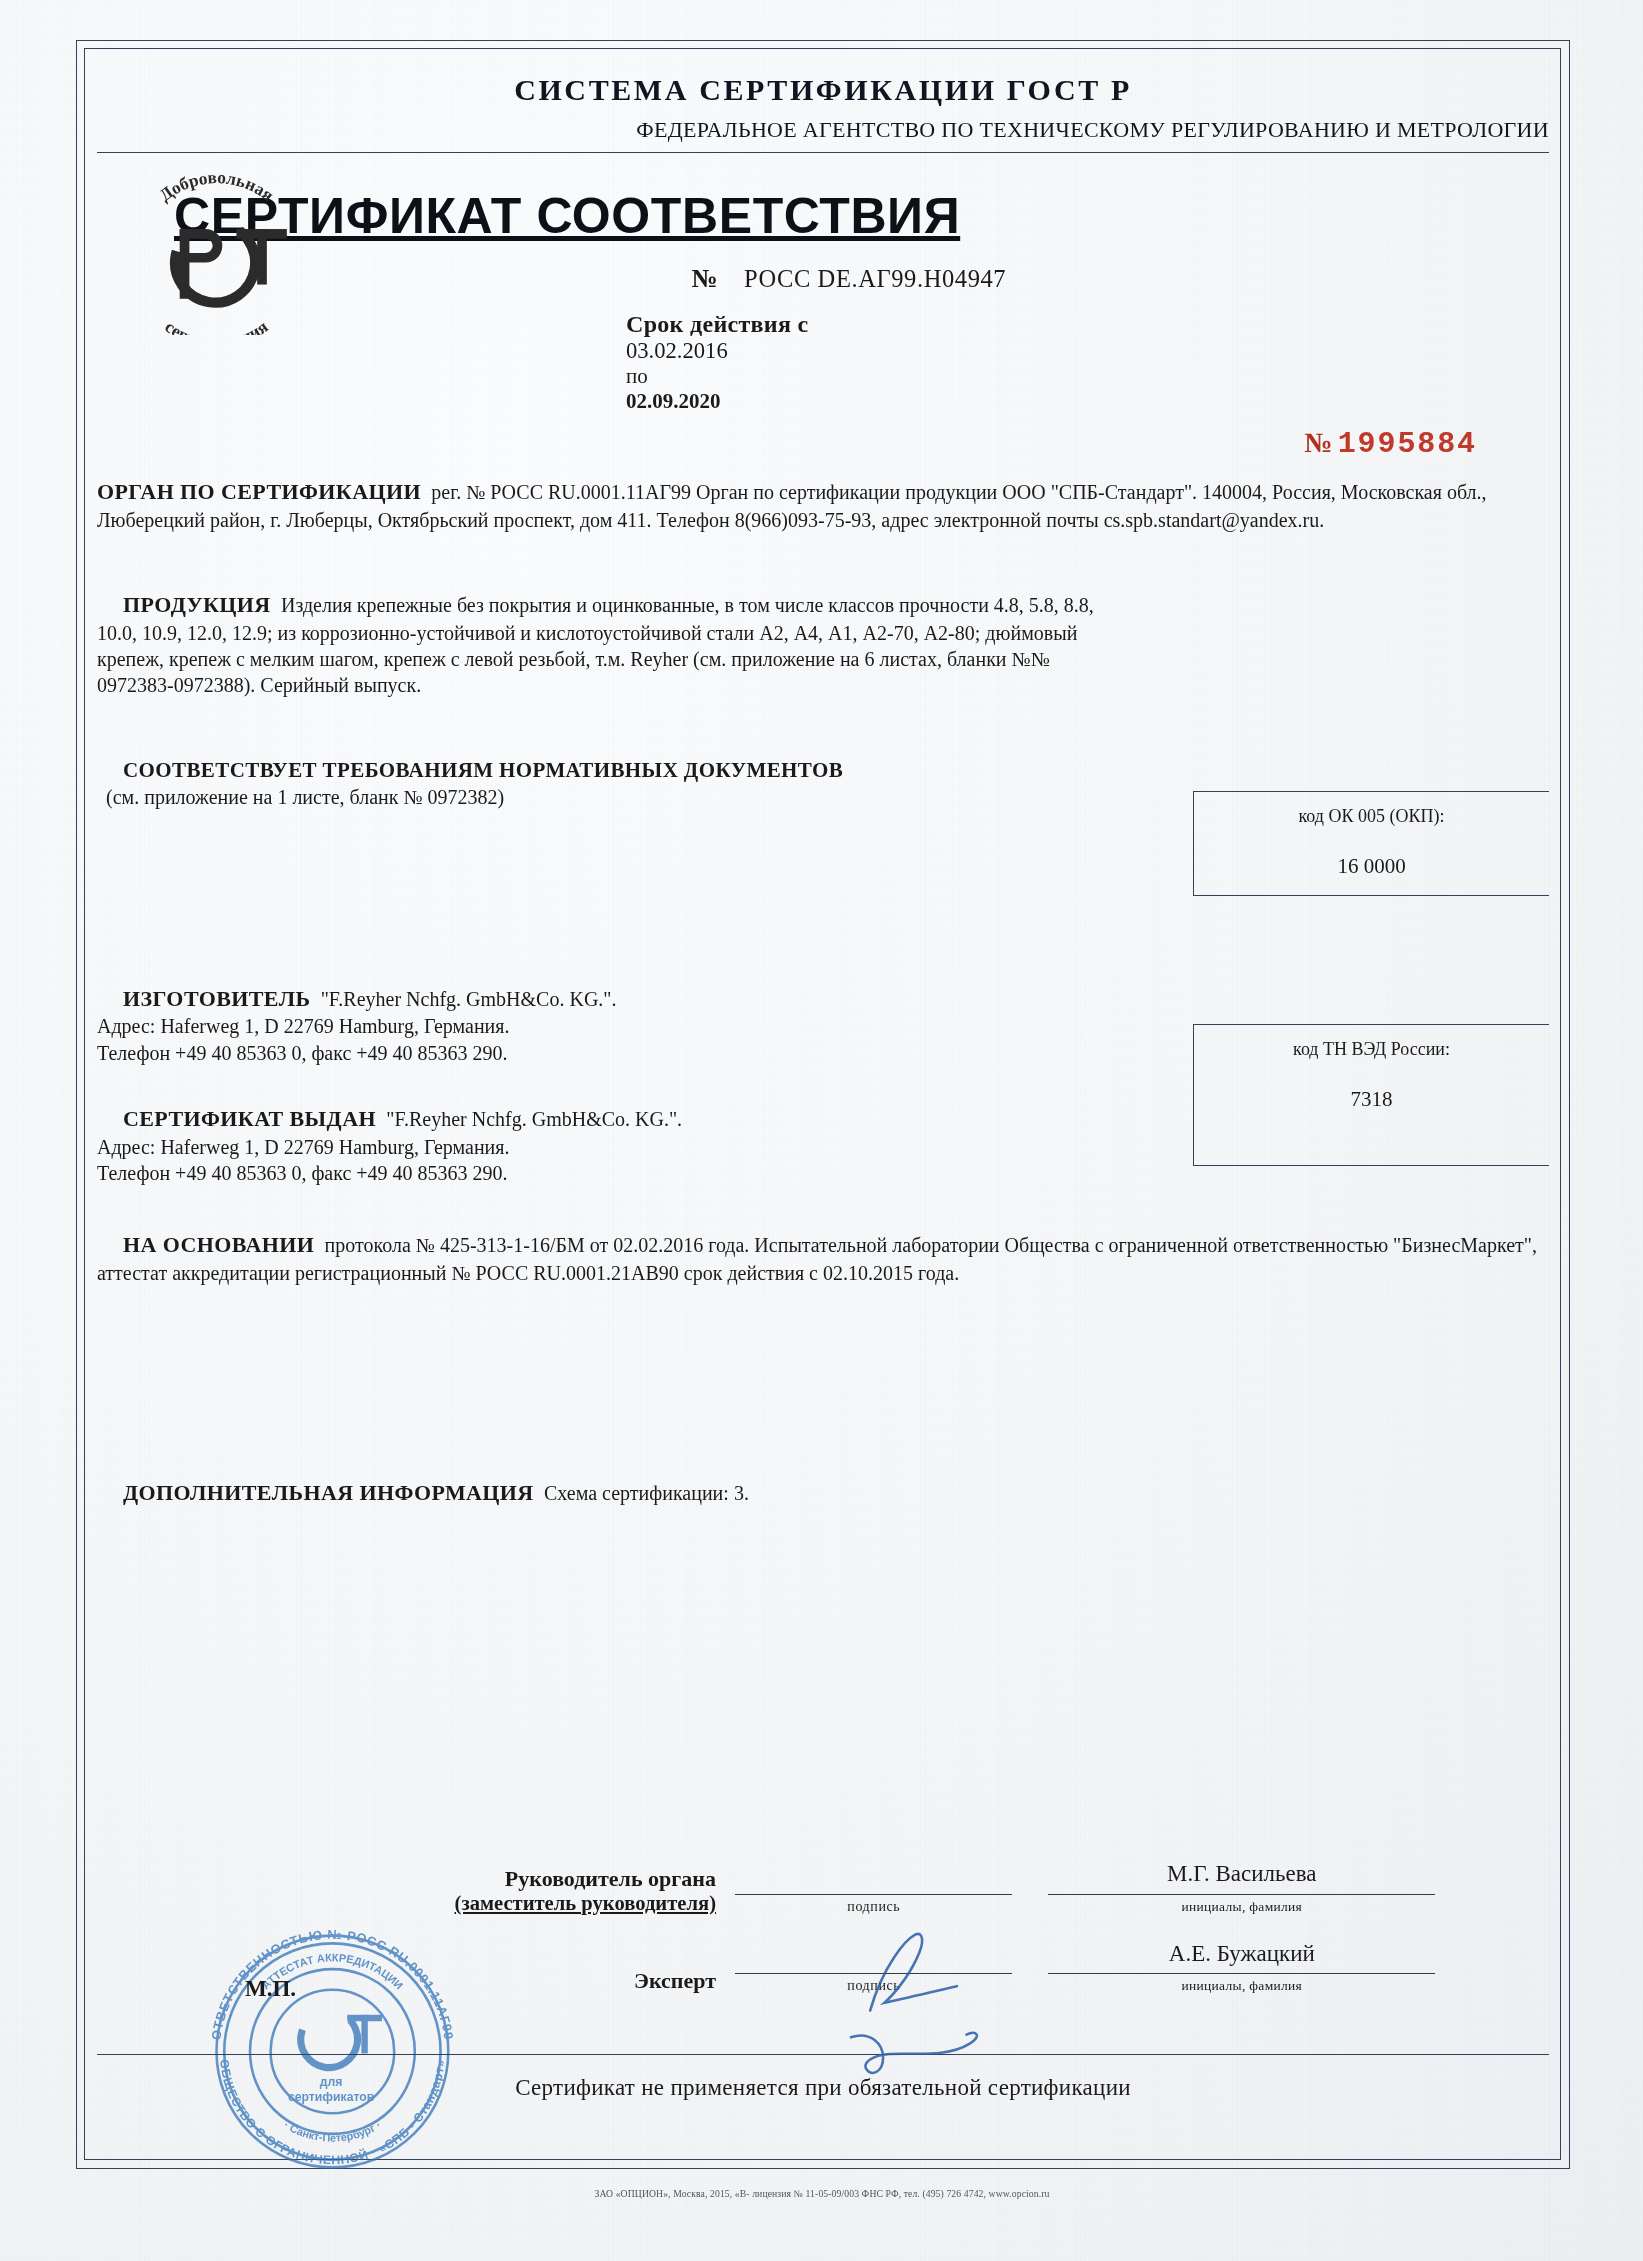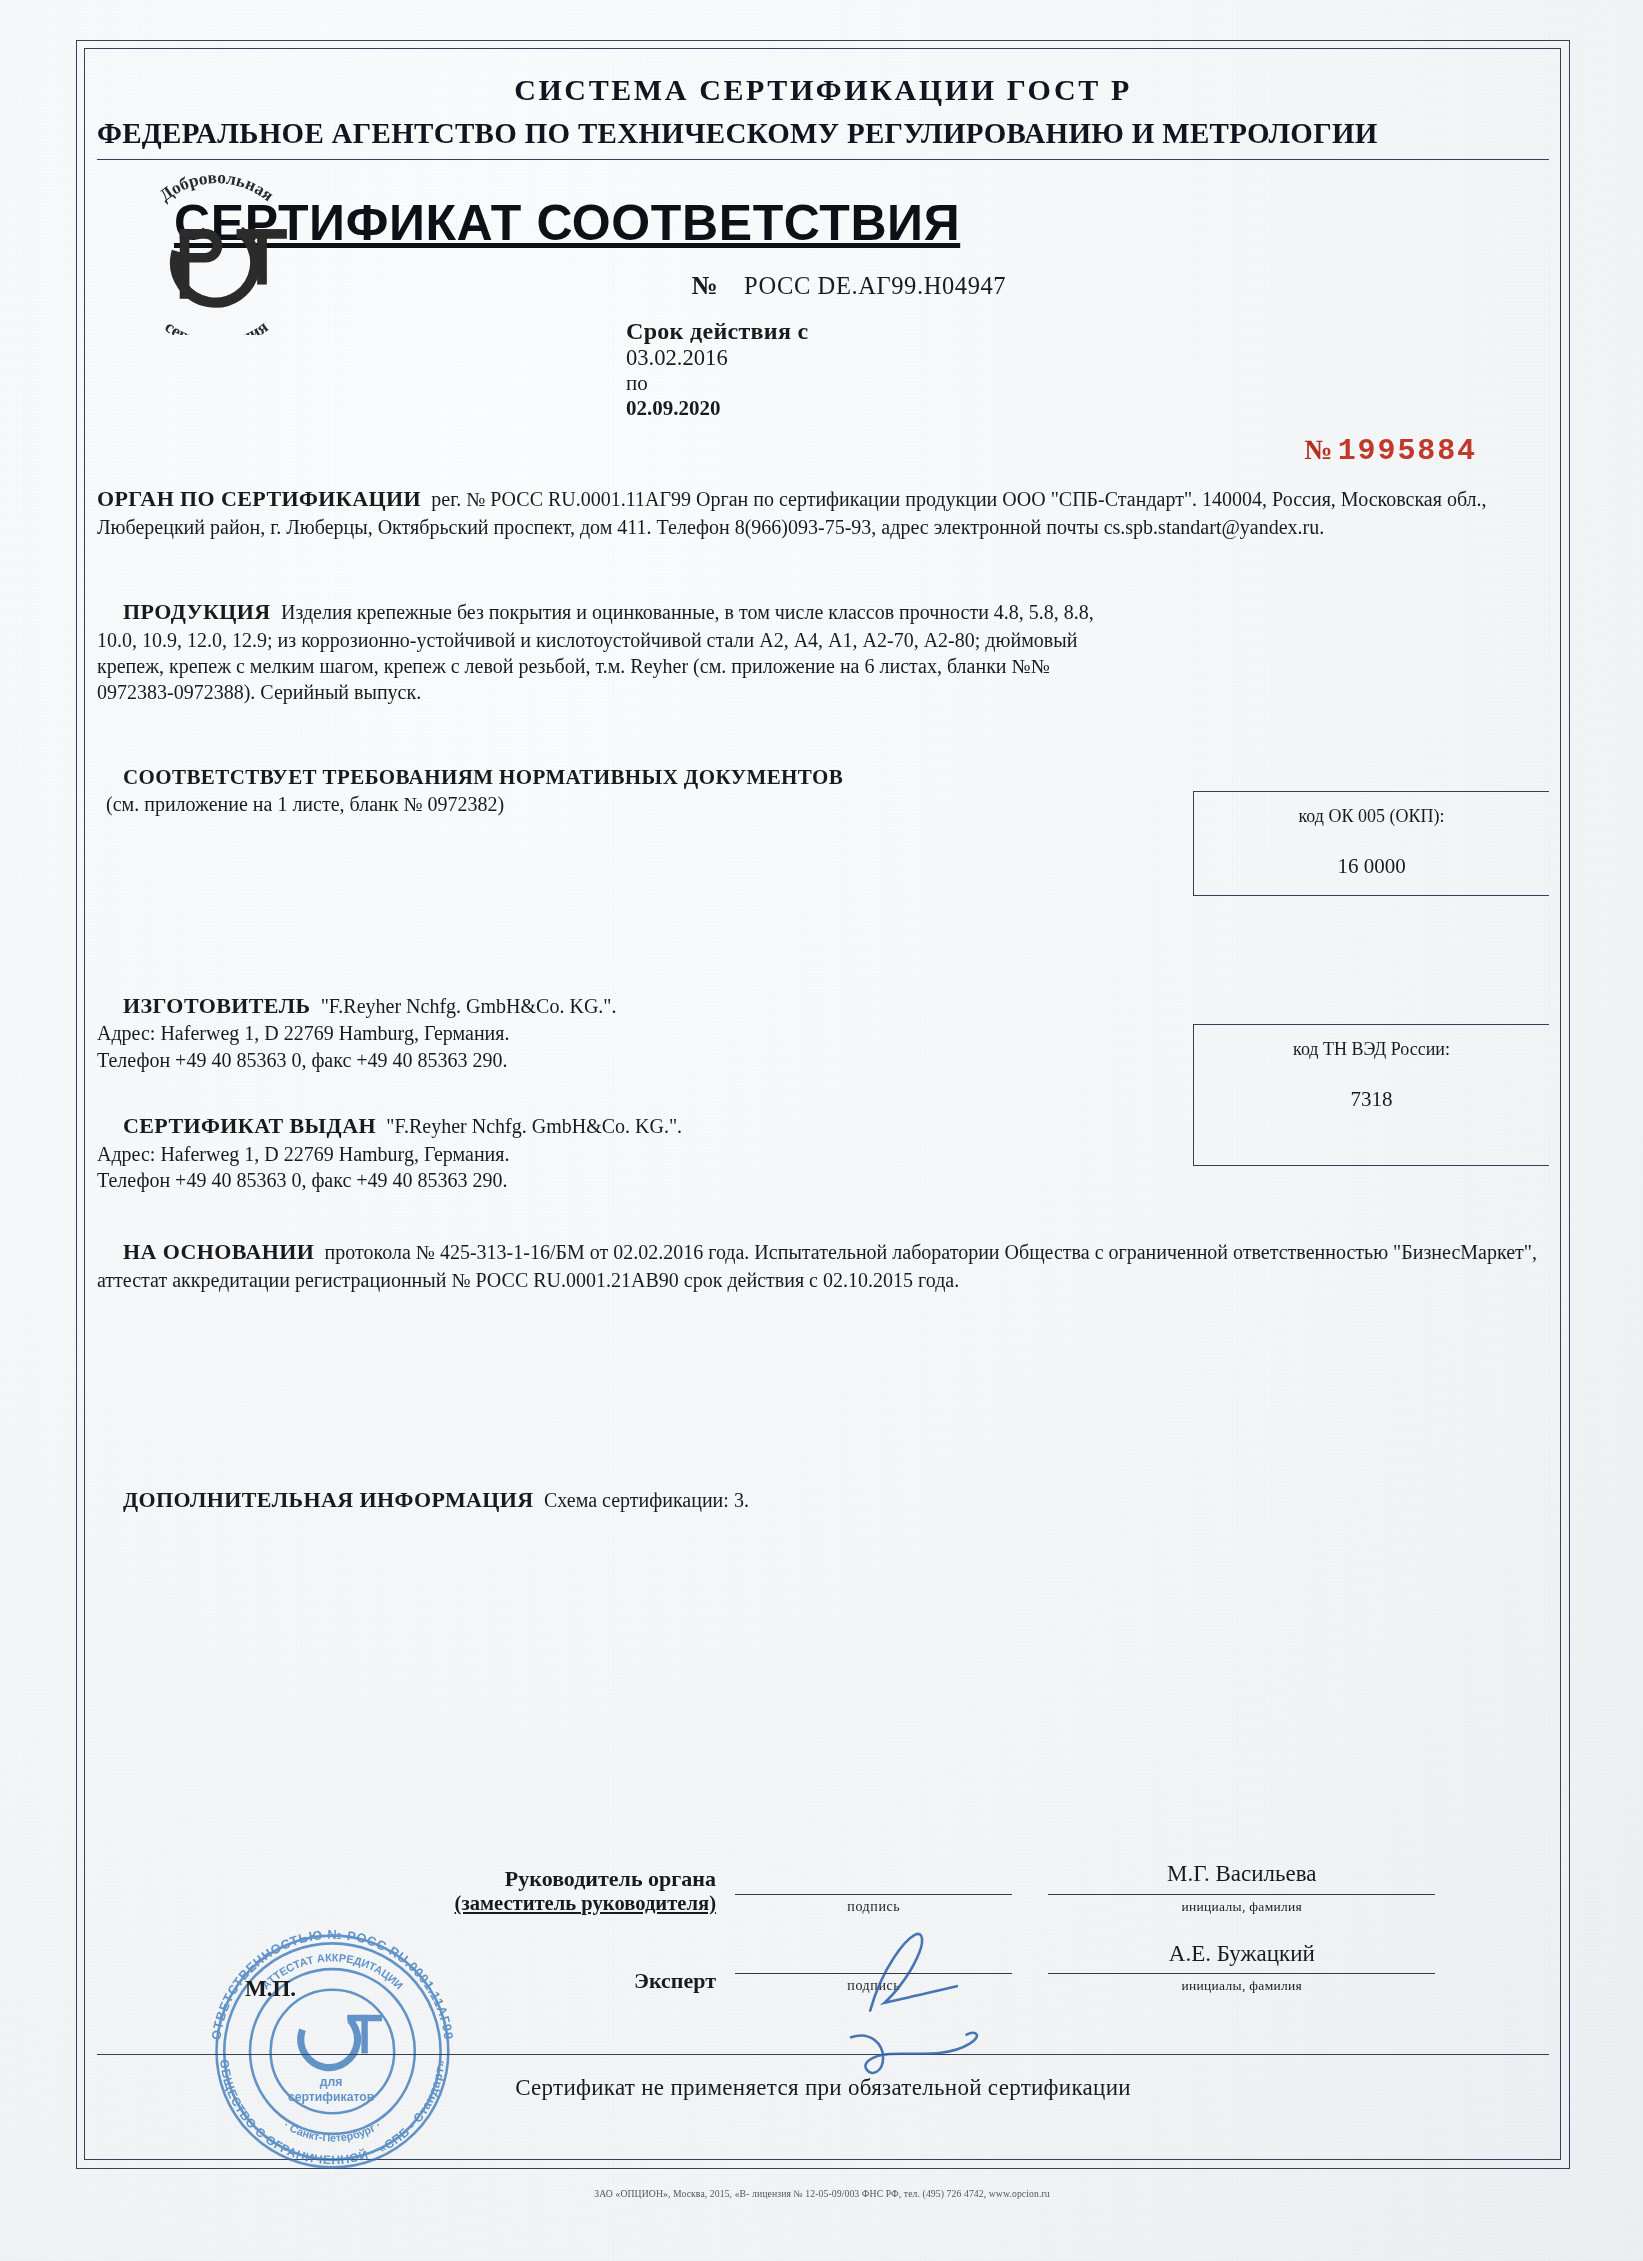--- a/index.html
+++ b/index.html
@@ -61,23 +61,23 @@
   .hdr-title {
     text-align: center;
     font-size: 30px;
     font-weight: bold;
     letter-spacing: 2.6px;
     margin-top: 15.5px;
     color: #10161f;
     font-family: "Liberation Serif", serif;
   }
   .hdr-sub {
-    text-align: left;
-    font-size: 29px;
-    font-weight: bold;
+    text-align: right;
+    font-size: 22px;
+    font-weight: normal;
     letter-spacing: 0.3px;
     margin-top: 10.3px;
     color: #10161f;
   }
   .hdr-rule {
     margin-top: 9px;
     border-bottom: 1.3px solid #33415a;
     width: 100%;
   }
 
@@ -511,15 +511,15 @@
     <svg width="168" height="90" viewBox="0 0 260 140">
       <path d="M40 130 C 60 60, 95 20, 110 12 C 122 6, 126 22, 112 50 C 100 76, 78 104, 62 118 C 90 112, 140 100, 175 92" fill="none" stroke="#2a5fa8" stroke-width="4" stroke-linecap="round"></path>
     </svg>
   </div>
   <div class="scribble scribble-2">
     <svg width="180" height="77" viewBox="0 0 280 120">
       <path d="M20 30 C 50 20, 70 40, 70 62 C 70 84, 52 92, 44 80 C 38 70, 52 58, 80 56 C 120 54, 170 62, 205 40 C 225 28, 215 18, 200 26" fill="none" stroke="#2a5fa8" stroke-width="4" stroke-linecap="round"></path>
     </svg>
   </div>
 
-  <div class="print-line">ЗАО «ОПЦИОН», Москва, 2015, «В-   лицензия № 12-05-09/003 ФНС РФ, тел. (495) 726 4742, www.opcion.ru</div>
+  <div class="print-line">ЗАО «ОПЦИОН», Москва, 2015, «В-   лицензия № 11-05-09/003 ФНС РФ, тел. (495) 726 4742, www.opcion.ru</div>
 </div>
 
 
 </body></html>

